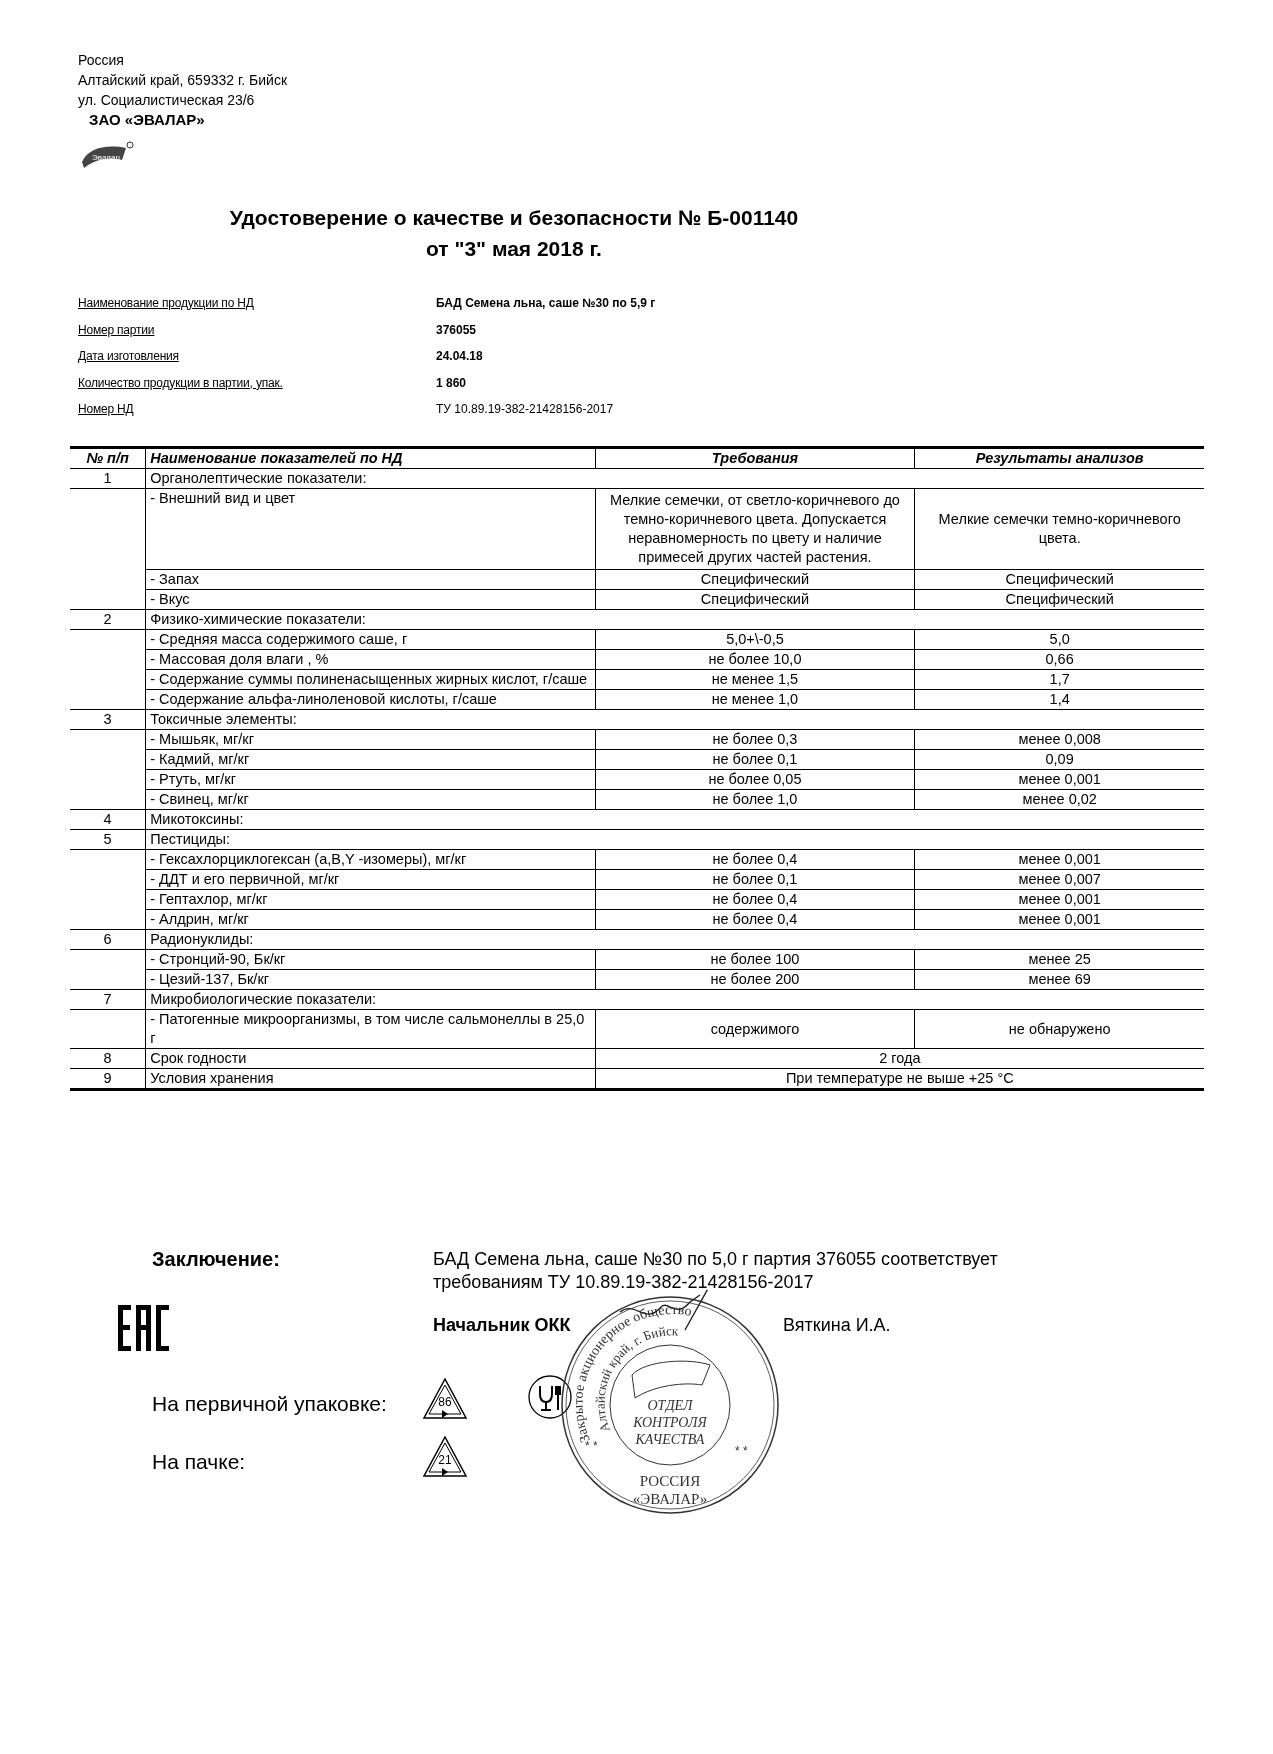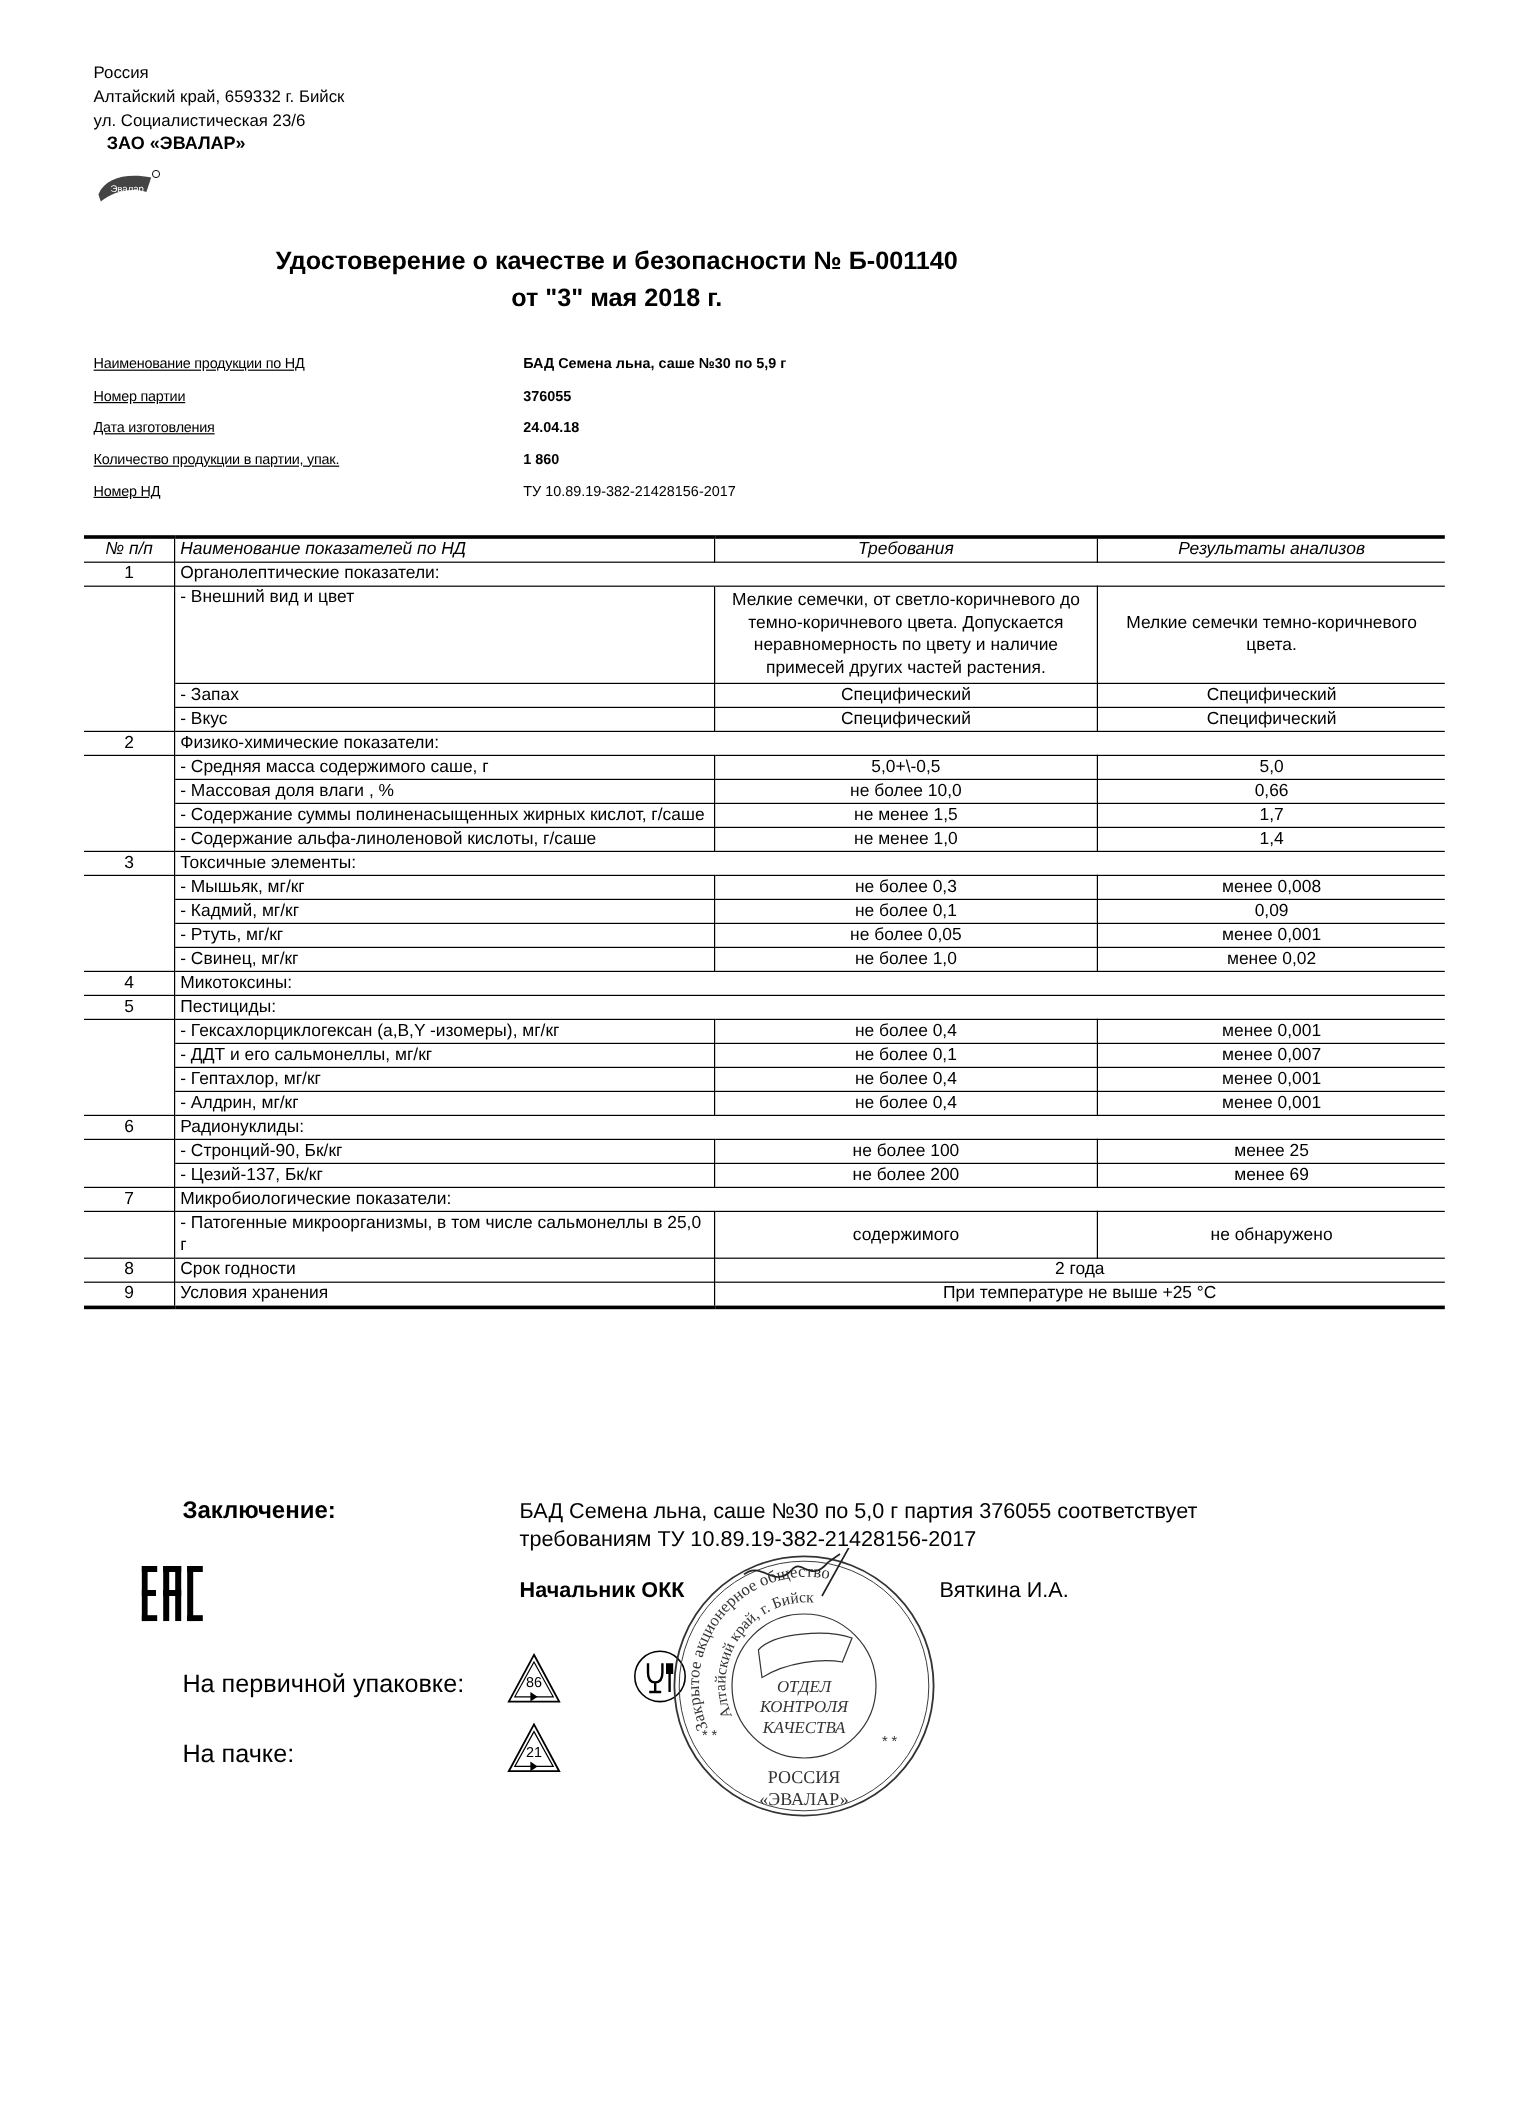--- a/index.html
+++ b/index.html
@@ -8,21 +8,21 @@
   .addr { left: 78px; top: 50px; font-size: 14px; line-height: 20px; }
   .addr .company { font-weight: bold; font-size: 15px; margin-left: 11px; }
   .logo { left: 78px; top: 140px; width: 56px; height: 32px; }
   .title { left: 0; width: 1028px; top: 182px; text-align: center; font-weight: bold; font-size: 21px; line-height: 31px; margin-top: 20px; }
   .info { left: 78px; top: 290px; font-size: 12px; }
   .info-row { display: flex; height: 26.5px; align-items: center; }
   .info-label { width: 358px; text-decoration: underline; font-family: "Liberation Sans", sans-serif; letter-spacing: -0.2px; }
   .info-value { font-weight: bold; }
   table.main { position: absolute; left: 70px; top: 446px; width: 1134px; border-collapse: collapse; font-size: 14.5px; }
   table.main td, table.main th { border: 1.5px solid #000; padding: 0 4px; line-height: 19px; }
-  table.main th { font-weight: normal; font-style: italic; text-align: center; }
+  table.main th { font-weight: bold; font-style: italic; text-align: center; }
   table.main .num { text-align: center; border-left: none; width: 70px; }
   table.main .name { text-align: left; width: 456px; }
   table.main .req { text-align: center; width: 300px; }
   table.main .res { text-align: center; border-right: none; width: 290px; }
   table.main tr.group td.nametitle { border-right: none; }
   table.main tr.group td.empty { border-left: none; border-right: none; }
   table.main tr.sub td.num { border-top: none; border-bottom: none; }
   table.main tr.last td { border-bottom: 3px solid #000; }
   table.main tr.head td, table.main tr.head th { border-top: 3px solid #000; }
   .concl-label { left: 152px; top: 1248px; font-weight: bold; font-size: 20px; }
@@ -183,21 +183,21 @@
         <td class="empty" colspan="2"></td>
       </tr>
       <tr class="sub">
         <td class="num"></td>
         <td class="name">- Гексахлорциклогексан (a,B,Y -изомеры),  мг/кг</td>
         <td class="req">не более 0,4</td>
         <td class="res">менее 0,001</td>
       </tr>
       <tr class="sub">
         <td class="num"></td>
-        <td class="name">- ДДТ и его сальмонеллы,  мг/кг</td>
+        <td class="name">- ДДТ и его первичной,  мг/кг</td>
         <td class="req">не более 0,1</td>
         <td class="res">менее 0,007</td>
       </tr>
       <tr class="sub">
         <td class="num"></td>
         <td class="name">- Гептахлор,  мг/кг</td>
         <td class="req">не более 0,4</td>
         <td class="res">менее 0,001</td>
       </tr>
       <tr class="sub">

